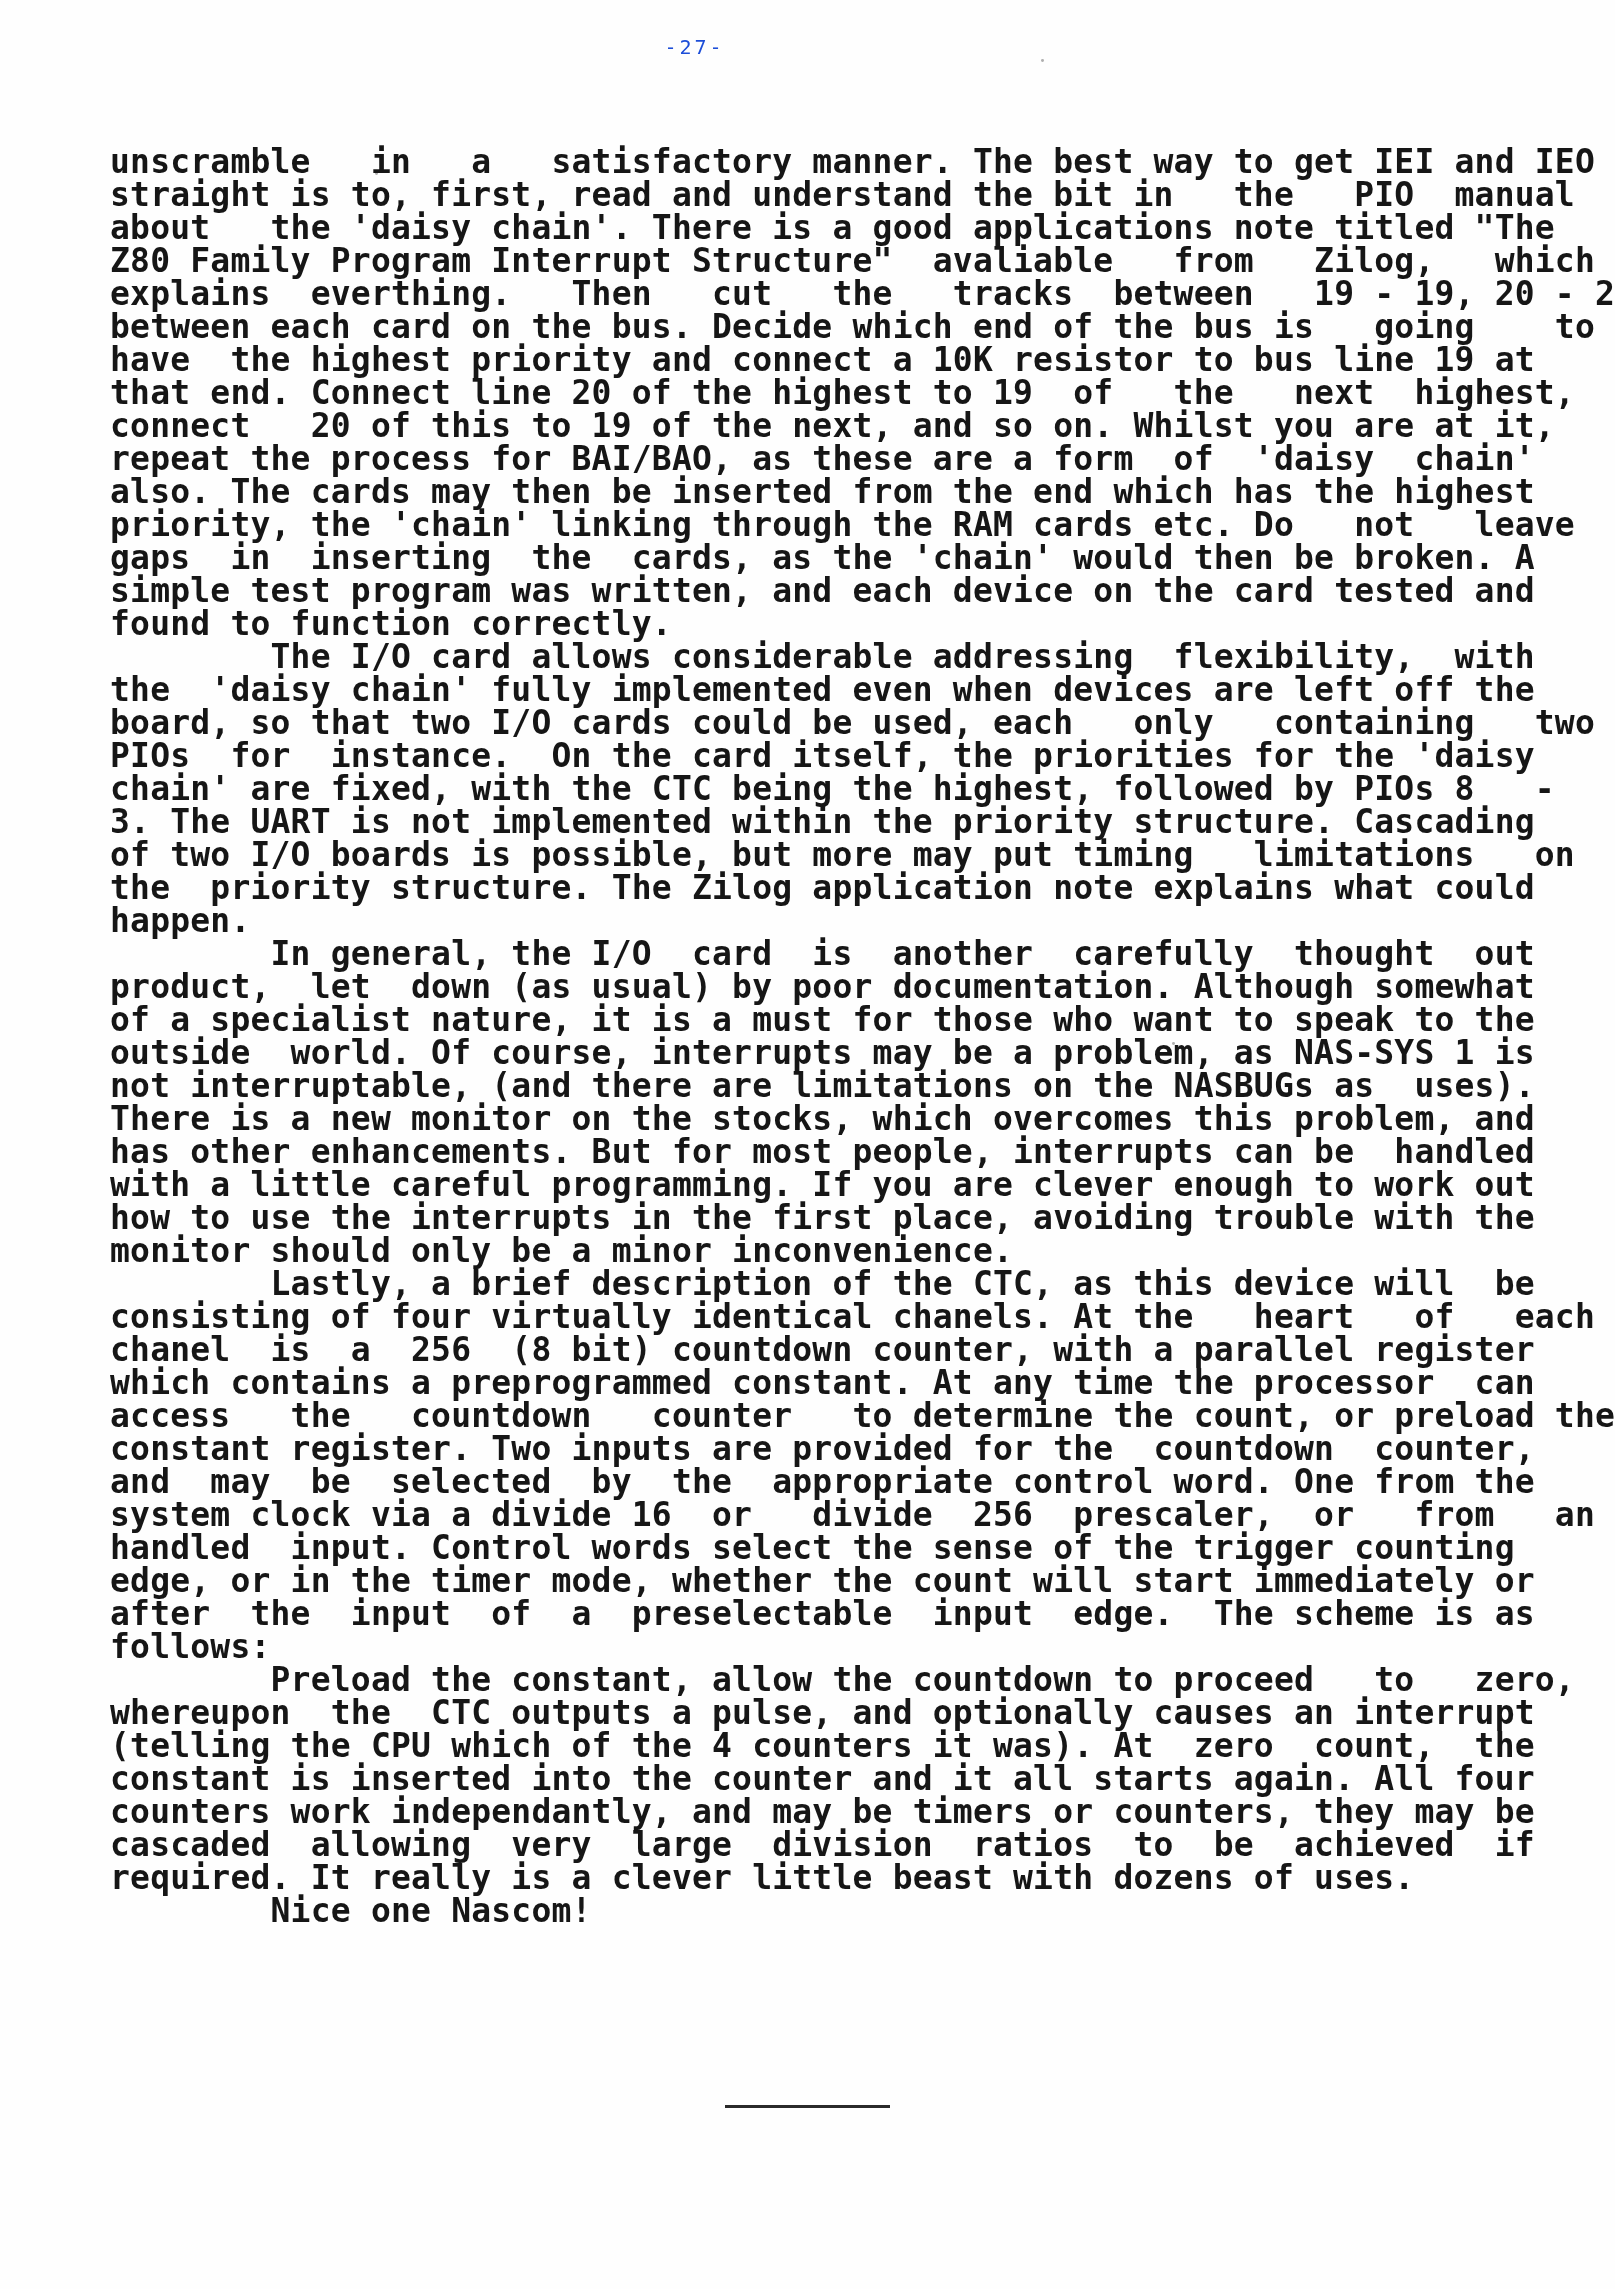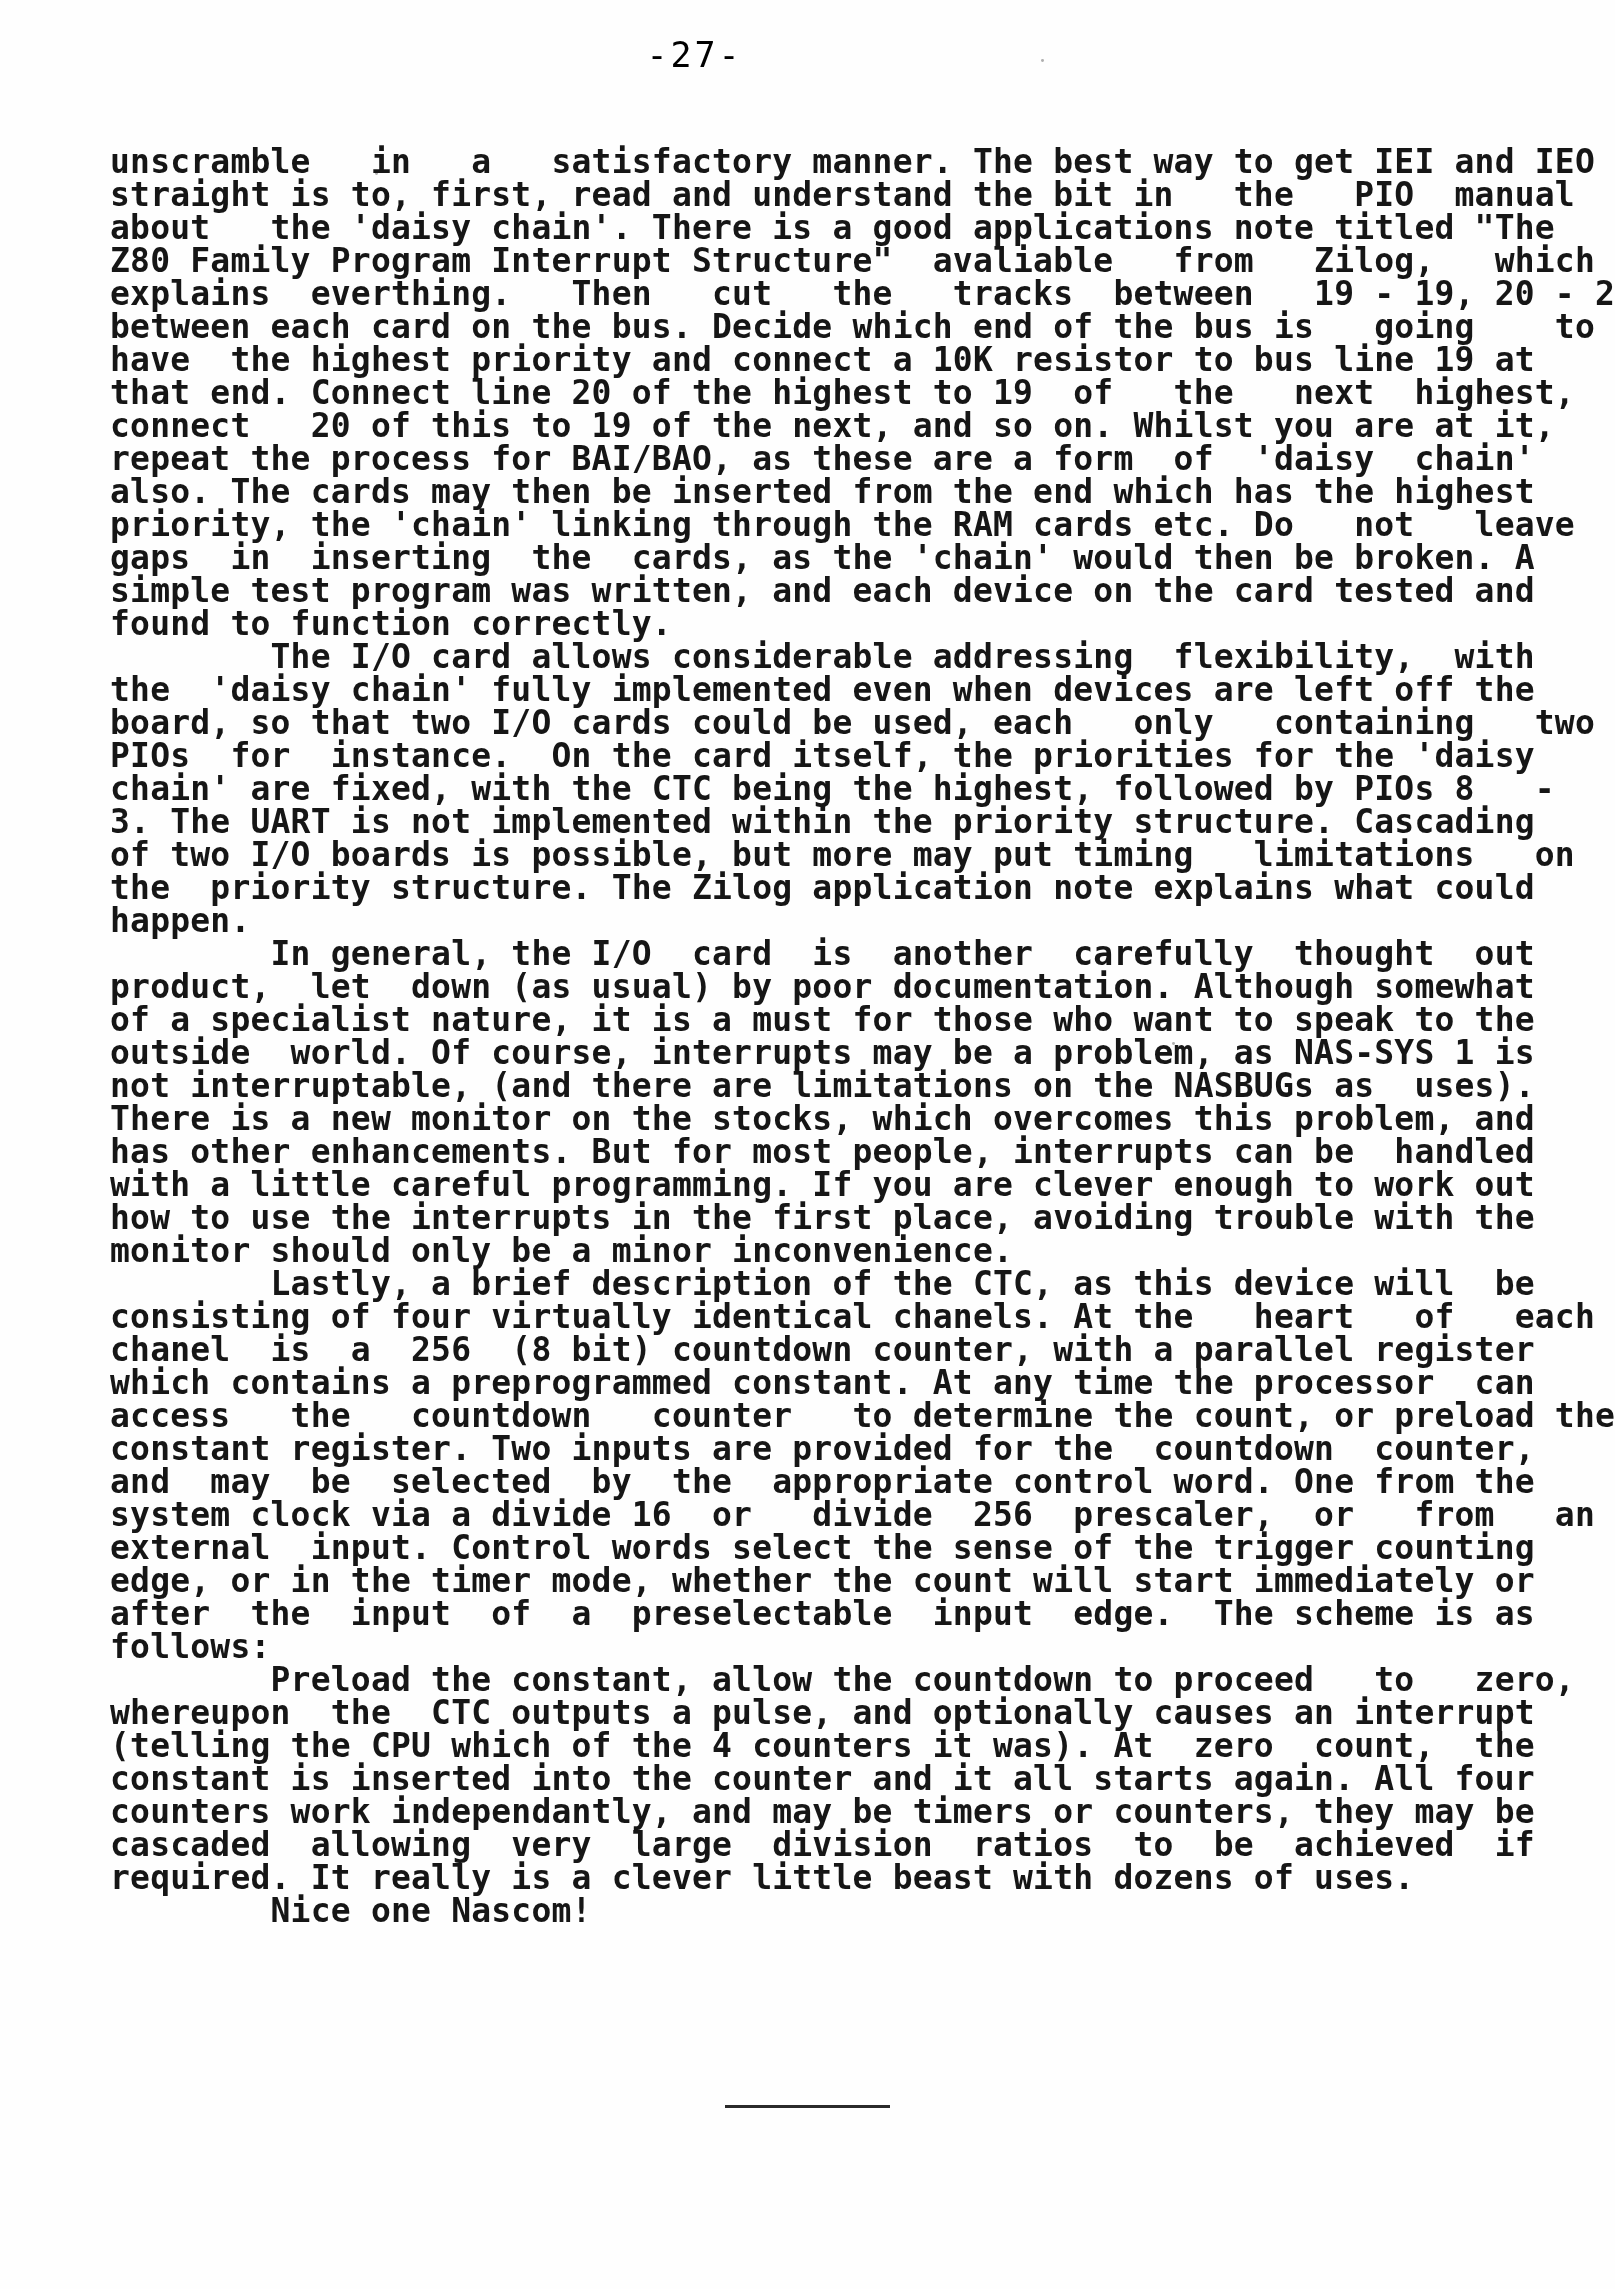--- a/index.html
+++ b/index.html
@@ -26,23 +26,23 @@
     background: #fefefe;
     pointer-events: none;
   }
 
   .folio {
     position: absolute;
     top: 35px;
     left: 0;
     width: 1389px;
     text-align: center;
-    font-size: 35px;
+    font-size: 20px;
     letter-spacing: 2.9px;
-    color: #000000;
+    color: #1d4ed8;
   }
 
   .speck {
     position: absolute;
     width: 2.9px;
     height: 2.9px;
     background: #6d6d6d;
     border-radius: 50%;
     opacity: .55;
   }
@@ -125,21 +125,21 @@
       <span class="tline">how to use the interrupts in the first place, avoiding trouble with the</span>
       <span class="tline">monitor should only be a minor inconvenience.</span>
       <span class="tline">        Lastly, a brief description of the CTC, as this device will  be</span>
       <span class="tline">consisting of four virtually identical chanels. At the   heart   of   each</span>
       <span class="tline">chanel  is  a  256  (8 bit) countdown counter, with a parallel register</span>
       <span class="tline">which contains a preprogrammed constant. At any time the processor  can</span>
       <span class="tline">access   the   countdown   counter   to determine the count, or preload the</span>
       <span class="tline">constant register. Two inputs are provided for the  countdown  counter,</span>
       <span class="tline">and  may  be  selected  by  the  appropriate control word. One from the</span>
       <span class="tline">system clock via a divide 16  or   divide  256  prescaler,  or   from   an</span>
-      <span class="tline">external  input. Control words select the sense of the trigger counting</span>
+      <span class="tline">handled  input. Control words select the sense of the trigger counting</span>
       <span class="tline">edge, or in the timer mode, whether the count will start immediately or</span>
       <span class="tline">after  the  input  of  a  preselectable  input  edge.  The scheme is as</span>
       <span class="tline">follows:</span>
       <span class="tline">        Preload the constant, allow the countdown to proceed   to   zero,</span>
       <span class="tline">whereupon  the  CTC outputs a pulse, and optionally causes an interrupt</span>
       <span class="tline">(telling the CPU which of the 4 counters it was). At  zero  count,  the</span>
       <span class="tline">constant is inserted into the counter and it all starts again. All four</span>
       <span class="tline">counters work independantly, and may be timers or counters, they may be</span>
       <span class="tline">cascaded  allowing  very  large  division  ratios  to  be  achieved  if</span>
       <span class="tline">required. It really is a clever little beast with dozens of uses.</span>

